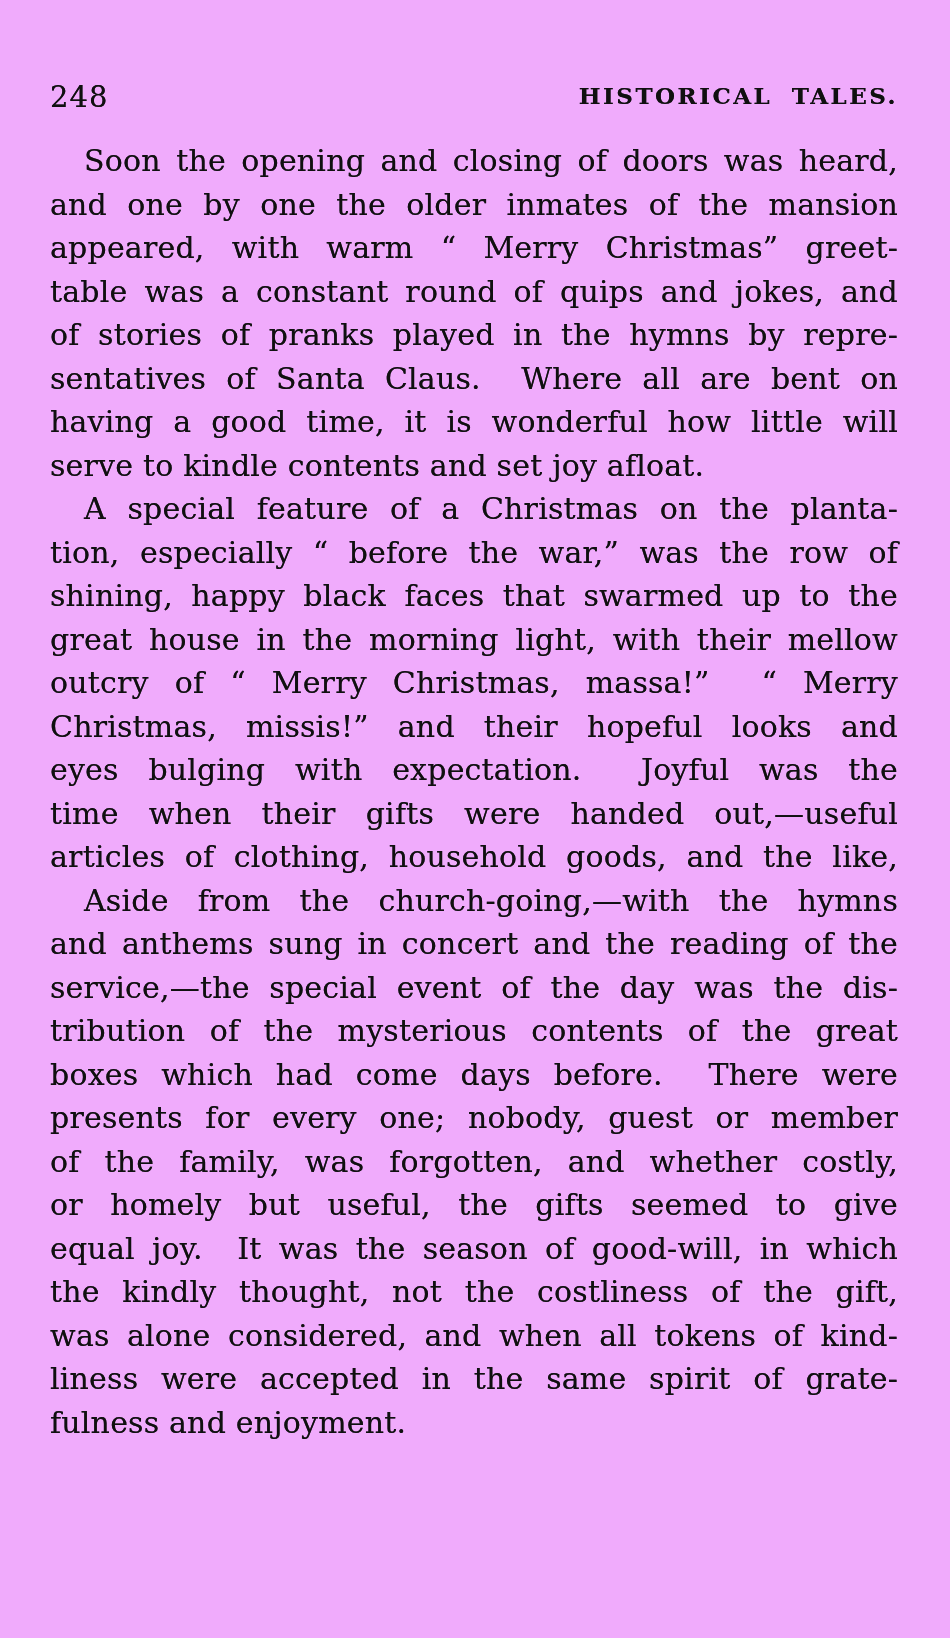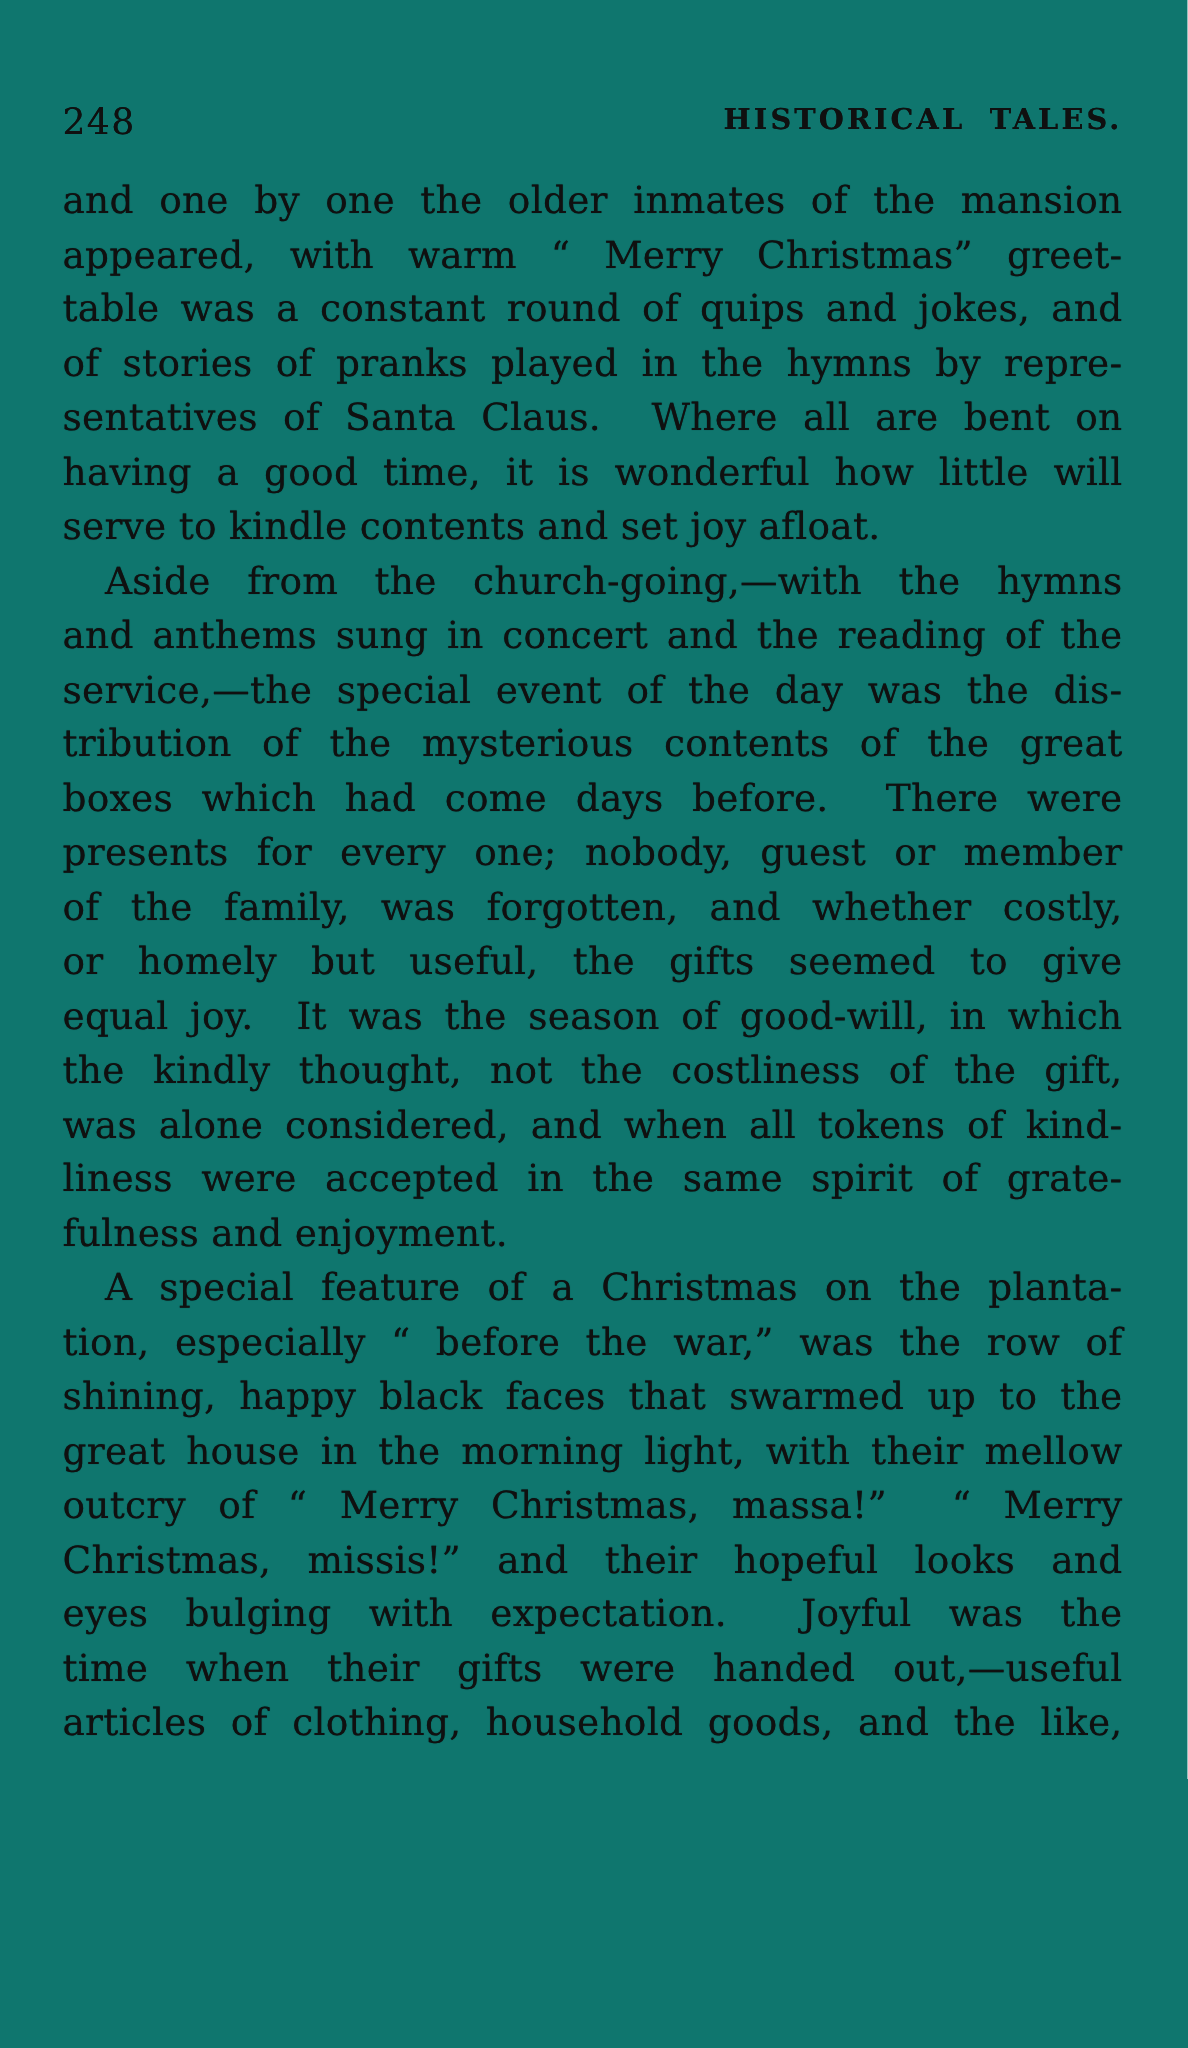--- a/index.html
+++ b/index.html
@@ -4,21 +4,21 @@
 <style>
   html, body {
     margin: 0;
     padding: 0;
     background: #ffffff;
   }
   .page {
     position: relative;
     width: 950px;
     height: 1638px;
-    background: #0f766e;
+    background: #f0abfc;
     color: #101010;
     font-family: "DejaVu Serif", serif;
     overflow: hidden;
   }
   .page-header {
     position: absolute;
     top: 78px;
     left: 50px;
     width: 848px;
     height: 36px;
@@ -76,48 +76,49 @@
 </head>
 <body>
 
 <div class="page">
   <div class="page-header">
     <span class="page-number">248</span>
     <span class="running-head">HISTORICAL TALES.</span>
   </div>
   <div class="page-body">
       <div class="paragraph">
+        <div class="line first">Soon the opening and closing of doors was heard,</div>
         <div class="line">and one by one the older inmates of the mansion</div>
         <div class="line">appeared, with warm “ Merry Christmas” greet-</div>
         <div class="line">table was a constant round of quips and jokes, and</div>
         <div class="line">of stories of pranks played in the hymns by repre-</div>
         <div class="line">sentatives of Santa Claus.  Where all are bent on</div>
         <div class="line">having a good time, it is wonderful how little will</div>
         <div class="line para-end">serve to kindle contents and set joy afloat.</div>
+      </div>
+      <div class="paragraph">
+        <div class="line first">A special feature of a Christmas on the planta-</div>
+        <div class="line">tion, especially “ before the war,” was the row of</div>
+        <div class="line">shining, happy black faces that swarmed up to the</div>
+        <div class="line">great house in the morning light, with their mellow</div>
+        <div class="line">outcry of “ Merry Christmas, massa!”  “ Merry</div>
+        <div class="line">Christmas, missis!” and their hopeful looks and</div>
+        <div class="line">eyes bulging with expectation.  Joyful was the</div>
+        <div class="line">time when their gifts were handed out,—useful</div>
+        <div class="line">articles of clothing, household goods, and the like,</div>
       </div>
       <div class="paragraph">
         <div class="line first">Aside from the church-going,—with the hymns</div>
         <div class="line">and anthems sung in concert and the reading of the</div>
         <div class="line">service,—the special event of the day was the dis-</div>
         <div class="line">tribution of the mysterious contents of the great</div>
         <div class="line">boxes which had come days before.  There were</div>
         <div class="line">presents for every one; nobody, guest or member</div>
         <div class="line">of the family, was forgotten, and whether costly,</div>
         <div class="line">or homely but useful, the gifts seemed to give</div>
         <div class="line">equal joy.  It was the season of good-will, in which</div>
         <div class="line">the kindly thought, not the costliness of the gift,</div>
         <div class="line">was alone considered, and when all tokens of kind-</div>
         <div class="line">liness were accepted in the same spirit of grate-</div>
         <div class="line para-end">fulness and enjoyment.</div>
       </div>
-      <div class="paragraph">
-        <div class="line first">A special feature of a Christmas on the planta-</div>
-        <div class="line">tion, especially “ before the war,” was the row of</div>
-        <div class="line">shining, happy black faces that swarmed up to the</div>
-        <div class="line">great house in the morning light, with their mellow</div>
-        <div class="line">outcry of “ Merry Christmas, massa!”  “ Merry</div>
-        <div class="line">Christmas, missis!” and their hopeful looks and</div>
-        <div class="line">eyes bulging with expectation.  Joyful was the</div>
-        <div class="line">time when their gifts were handed out,—useful</div>
-        <div class="line">articles of clothing, household goods, and the like,</div>
-      </div>
     </div>
 </div>
 
 </body></html>

